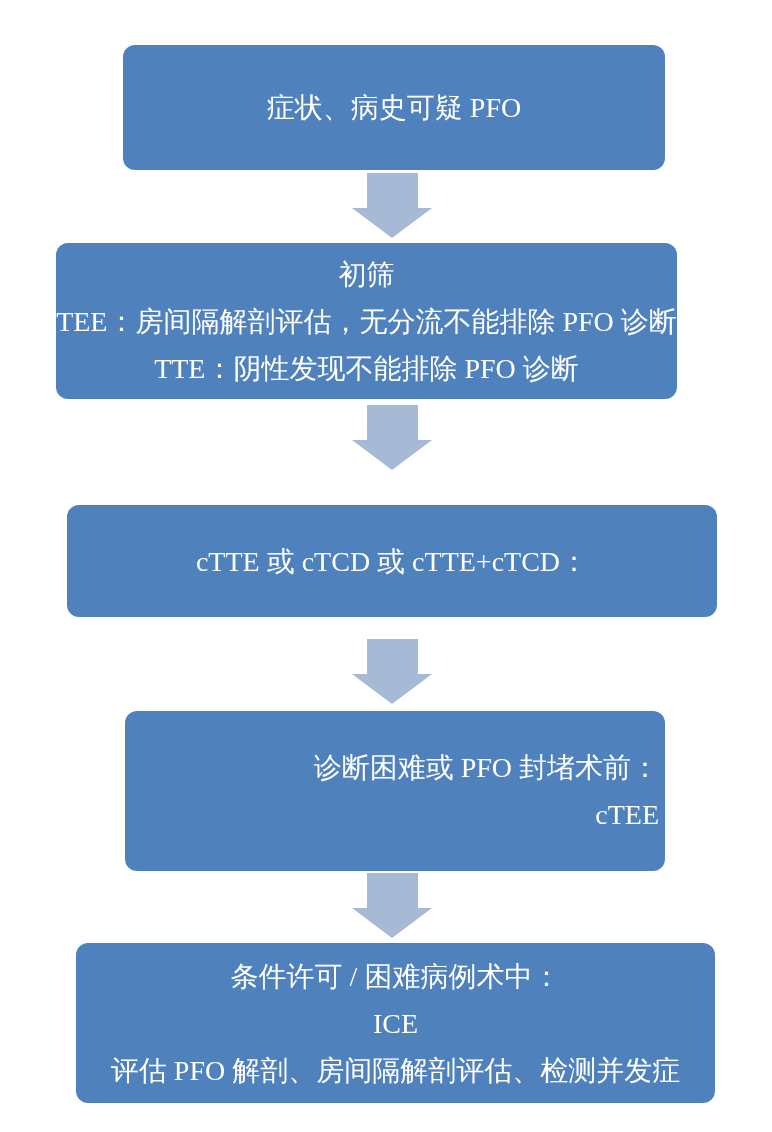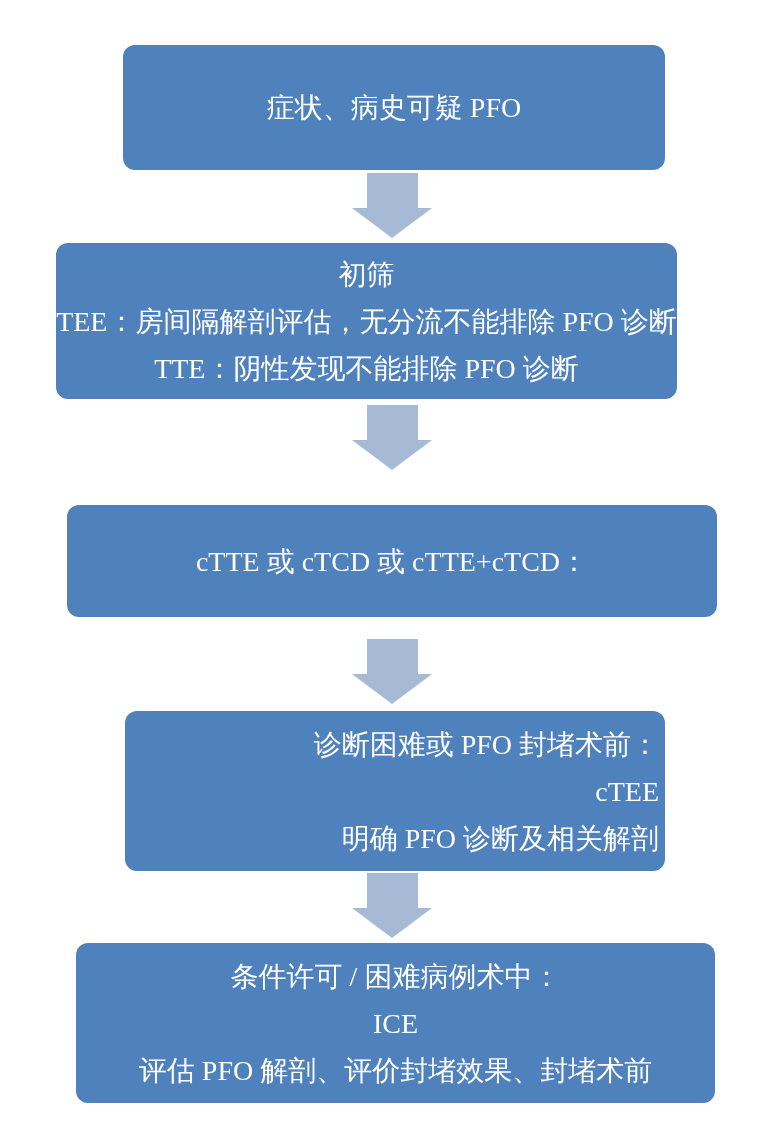--- a/index.html
+++ b/index.html
@@ -94,27 +94,26 @@
   </div>
 
   <div class="arrow arrow3">
     <div class="arrow-shaft"></div>
     <div class="arrow-head"></div>
   </div>
 
   <div class="node node4">
     <div class="line">诊断困难或 PFO 封堵术前：</div>
     <div class="line">cTEE</div>
-    <div class="line">明确 PFO 诊断及相关解剖</div>
   </div>
 
   <div class="arrow arrow4">
     <div class="arrow-shaft"></div>
     <div class="arrow-head"></div>
   </div>
 
   <div class="node node5">
     <div class="line">条件许可 / 困难病例术中：</div>
     <div class="line">ICE</div>
-    <div class="line">评估 PFO 解剖、评价封堵效果、封堵术前</div>
+    <div class="line">评估 PFO 解剖、房间隔解剖评估、检测并发症</div>
   </div>
 
 </div>
 
 </body></html>

